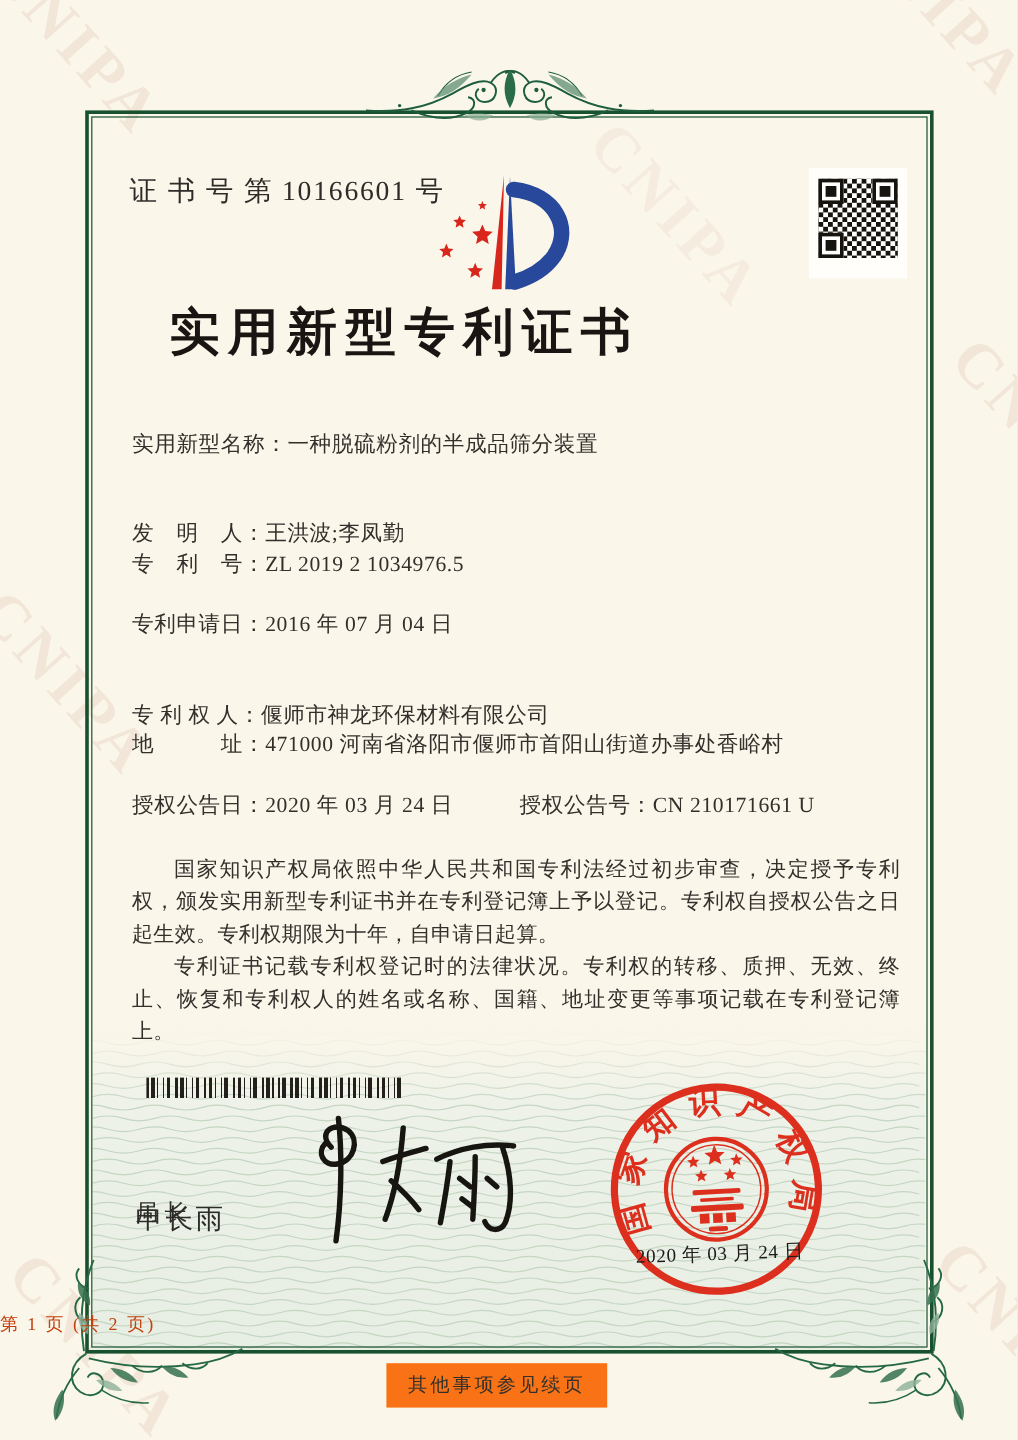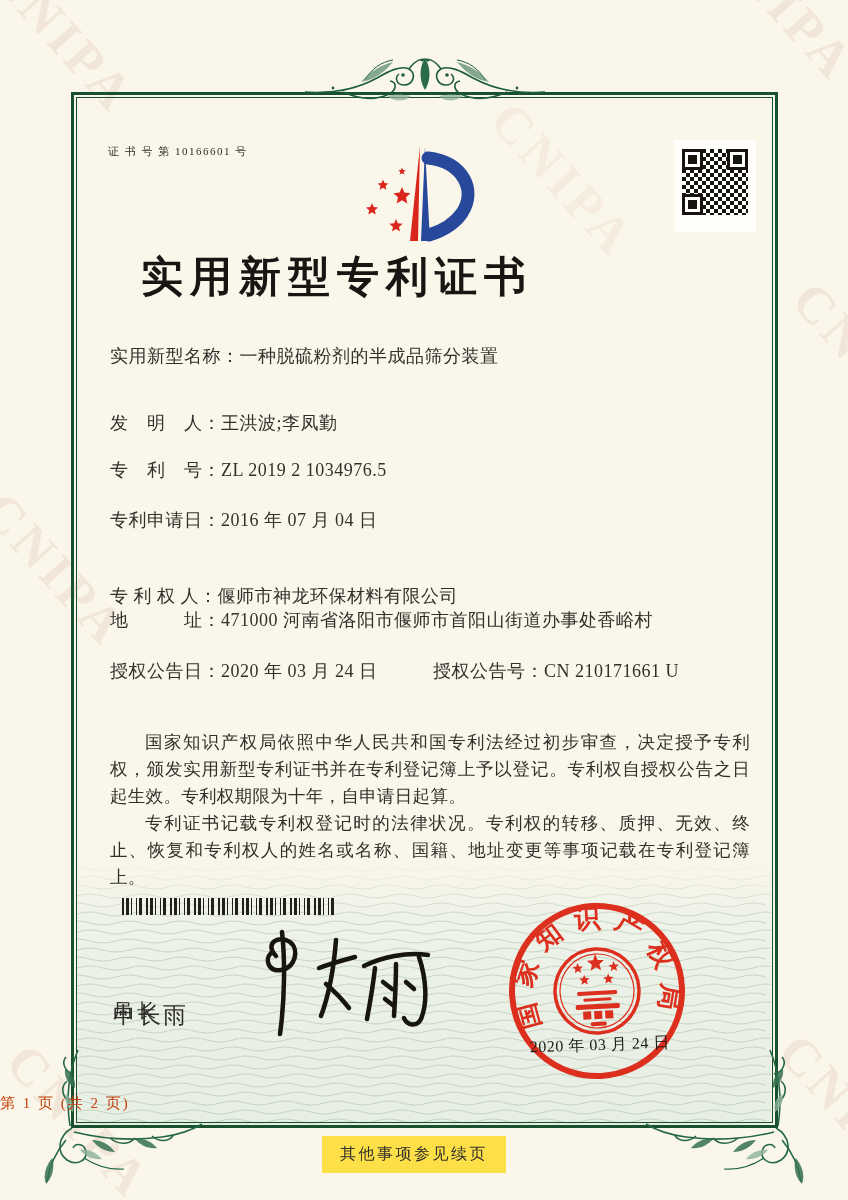--- a/index.html
+++ b/index.html
@@ -13,53 +13,53 @@
   .band{position:absolute;left:77px;top:856px;width:694px;height:270px;z-index:2;
         background:linear-gradient(#f0f3ea,#e7eee3);}
   .band svg{position:absolute;left:0;top:0;}
   .band-fade{position:absolute;left:77px;top:856px;width:694px;height:64px;z-index:2;
         background:linear-gradient(#fbf6ea,rgba(251,246,234,0));}
   
   .frame{position:absolute;left:71px;top:92px;width:701px;height:1030px;border:3px solid #17512e;z-index:3;}
   .frame-in{position:absolute;inset:2px;border:1px solid #17512e;}
   .orn{position:absolute;z-index:4;}
   
-  .certno{position:absolute;left:108px;top:144px;font-size:11px;letter-spacing:1.5px;z-index:5;}
+  .certno{position:absolute;left:108px;top:144px;font-size:23px;letter-spacing:1.5px;z-index:5;}
   .logo{position:absolute;left:365px;top:142px;z-index:5;}
   .qr{position:absolute;left:674px;top:140px;width:82px;height:92px;background:#fffefb;z-index:5;}
   .qr-in{position:absolute;left:8px;top:9px;width:66px;height:66px;background-color:#fff;
          background-image:repeating-conic-gradient(#17140f 0 25%,#fff 0 50%),
                           repeating-conic-gradient(#17140f 0 25%,transparent 0 50%);
          background-size:8px 8px,14px 14px;background-position:0 0,3px 5px;}
   .qf{position:absolute;width:15px;height:15px;border:3px solid #17140f;background:#fff;}
   .qf::after{content:"";position:absolute;inset:3px;background:#17140f;}
   .qf.tl{left:0;top:0}.qf.tr{right:0;top:0}.qf.bl{left:0;bottom:0}
   .title{position:absolute;left:0;top:249px;width:674px;text-align:center;font-size:42px;font-weight:700;
          letter-spacing:7px;color:#181512;z-index:5;}
   
   .row{position:absolute;left:110px;font-size:18px;letter-spacing:.5px;white-space:nowrap;z-index:5;color:#33302c;}
   .row2{position:absolute;left:433px;font-size:18px;letter-spacing:.5px;white-space:nowrap;z-index:5;color:#33302c;}
   
-  .paras{position:absolute;left:110px;top:729px;width:640px;z-index:5;font-size:17.5px;line-height:27px;
+  .paras{position:absolute;left:110px;top:711px;width:640px;z-index:5;font-size:17.5px;line-height:27px;
          text-align:justify;letter-spacing:.3px;color:#33302c;}
   .paras p{margin:0;text-indent:2em;}
   
   .barcode{position:absolute;left:122px;top:898px;width:214px;height:17px;z-index:5;
     background:repeating-linear-gradient(90deg,#23201c 0 2px,transparent 2px 4px,#23201c 4px 7px,
       transparent 7px 9px,#23201c 9px 10px,transparent 10px 14px,#23201c 14px 15px,transparent 15px 17px,
       #23201c 17px 20px,transparent 20px 24px);}
   .signer-title{position:absolute;left:113px;top:963px;font-size:19px;letter-spacing:5px;z-index:5;margin-top:35px;}
   .signer-name{position:absolute;left:113px;top:1000px;font-size:23px;letter-spacing:2px;z-index:5;}
   .sig{position:absolute;left:248px;top:926px;z-index:5;}
   .seal{position:absolute;left:505px;top:899px;width:184px;height:184px;z-index:6;transform:rotate(-3deg);}
   .seal-date{position:absolute;left:0;top:136px;width:100%;text-align:center;font-size:16px;color:#1d1b18;
              letter-spacing:.5px;transform:rotate(1deg);z-index:7;}
   .pagenum{position:absolute;left:0;top:1094px;width:848px;font-size:15px;letter-spacing:2px;
            color:#c2410c;z-index:5;}
-  .cont{position:absolute;left:322px;top:1136px;background:#fde047;padding:8px 18px;font-size:16px;
+  .cont{position:absolute;left:322px;top:1136px;background:#f97316;padding:8px 18px;font-size:16px;
         letter-spacing:2.5px;z-index:5;color:#33302c;}
 </style>
 </head>
 <body>
 
 <div class="page">
 
   <span class="wm" style="left:-30px;top:6px;">CNIPA</span>
   <span class="wm f2" style="left:470px;top:150px;">CNIPA</span>
   <span class="wm" style="left:690px;top:-26px;">CNIPA</span>
@@ -191,24 +191,24 @@
   <div class="qr">
     <div class="qr-in">
       <div class="qf tl"></div>
         <div class="qf tr"></div>
         <div class="qf bl"></div>
     </div>
   </div>
 
   <div class="title">实用新型专利证书</div>
 
-  <div class="row" style="top:344px">
+  <div class="row" style="top:358px">
     <span>实用新型名称：</span><span>一种脱硫粉剂的半成品筛分装置</span>
   </div>
-  <div class="row" style="top:411px">
+  <div class="row" style="top:432px">
     <span>发　明　人：</span><span>王洪波;李凤勤</span>
   </div>
   <div class="row" style="top:458px">
     <span>专　利　号：</span><span>ZL 2019 2 1034976.5</span>
   </div>
   <div class="row" style="top:508px">
     <span>专利申请日：</span><span>2016 年 07 月 04 日</span>
   </div>
   <div class="row" style="top:584px">
     <span>专 利 权 人：</span><span>偃师市神龙环保材料有限公司</span>

